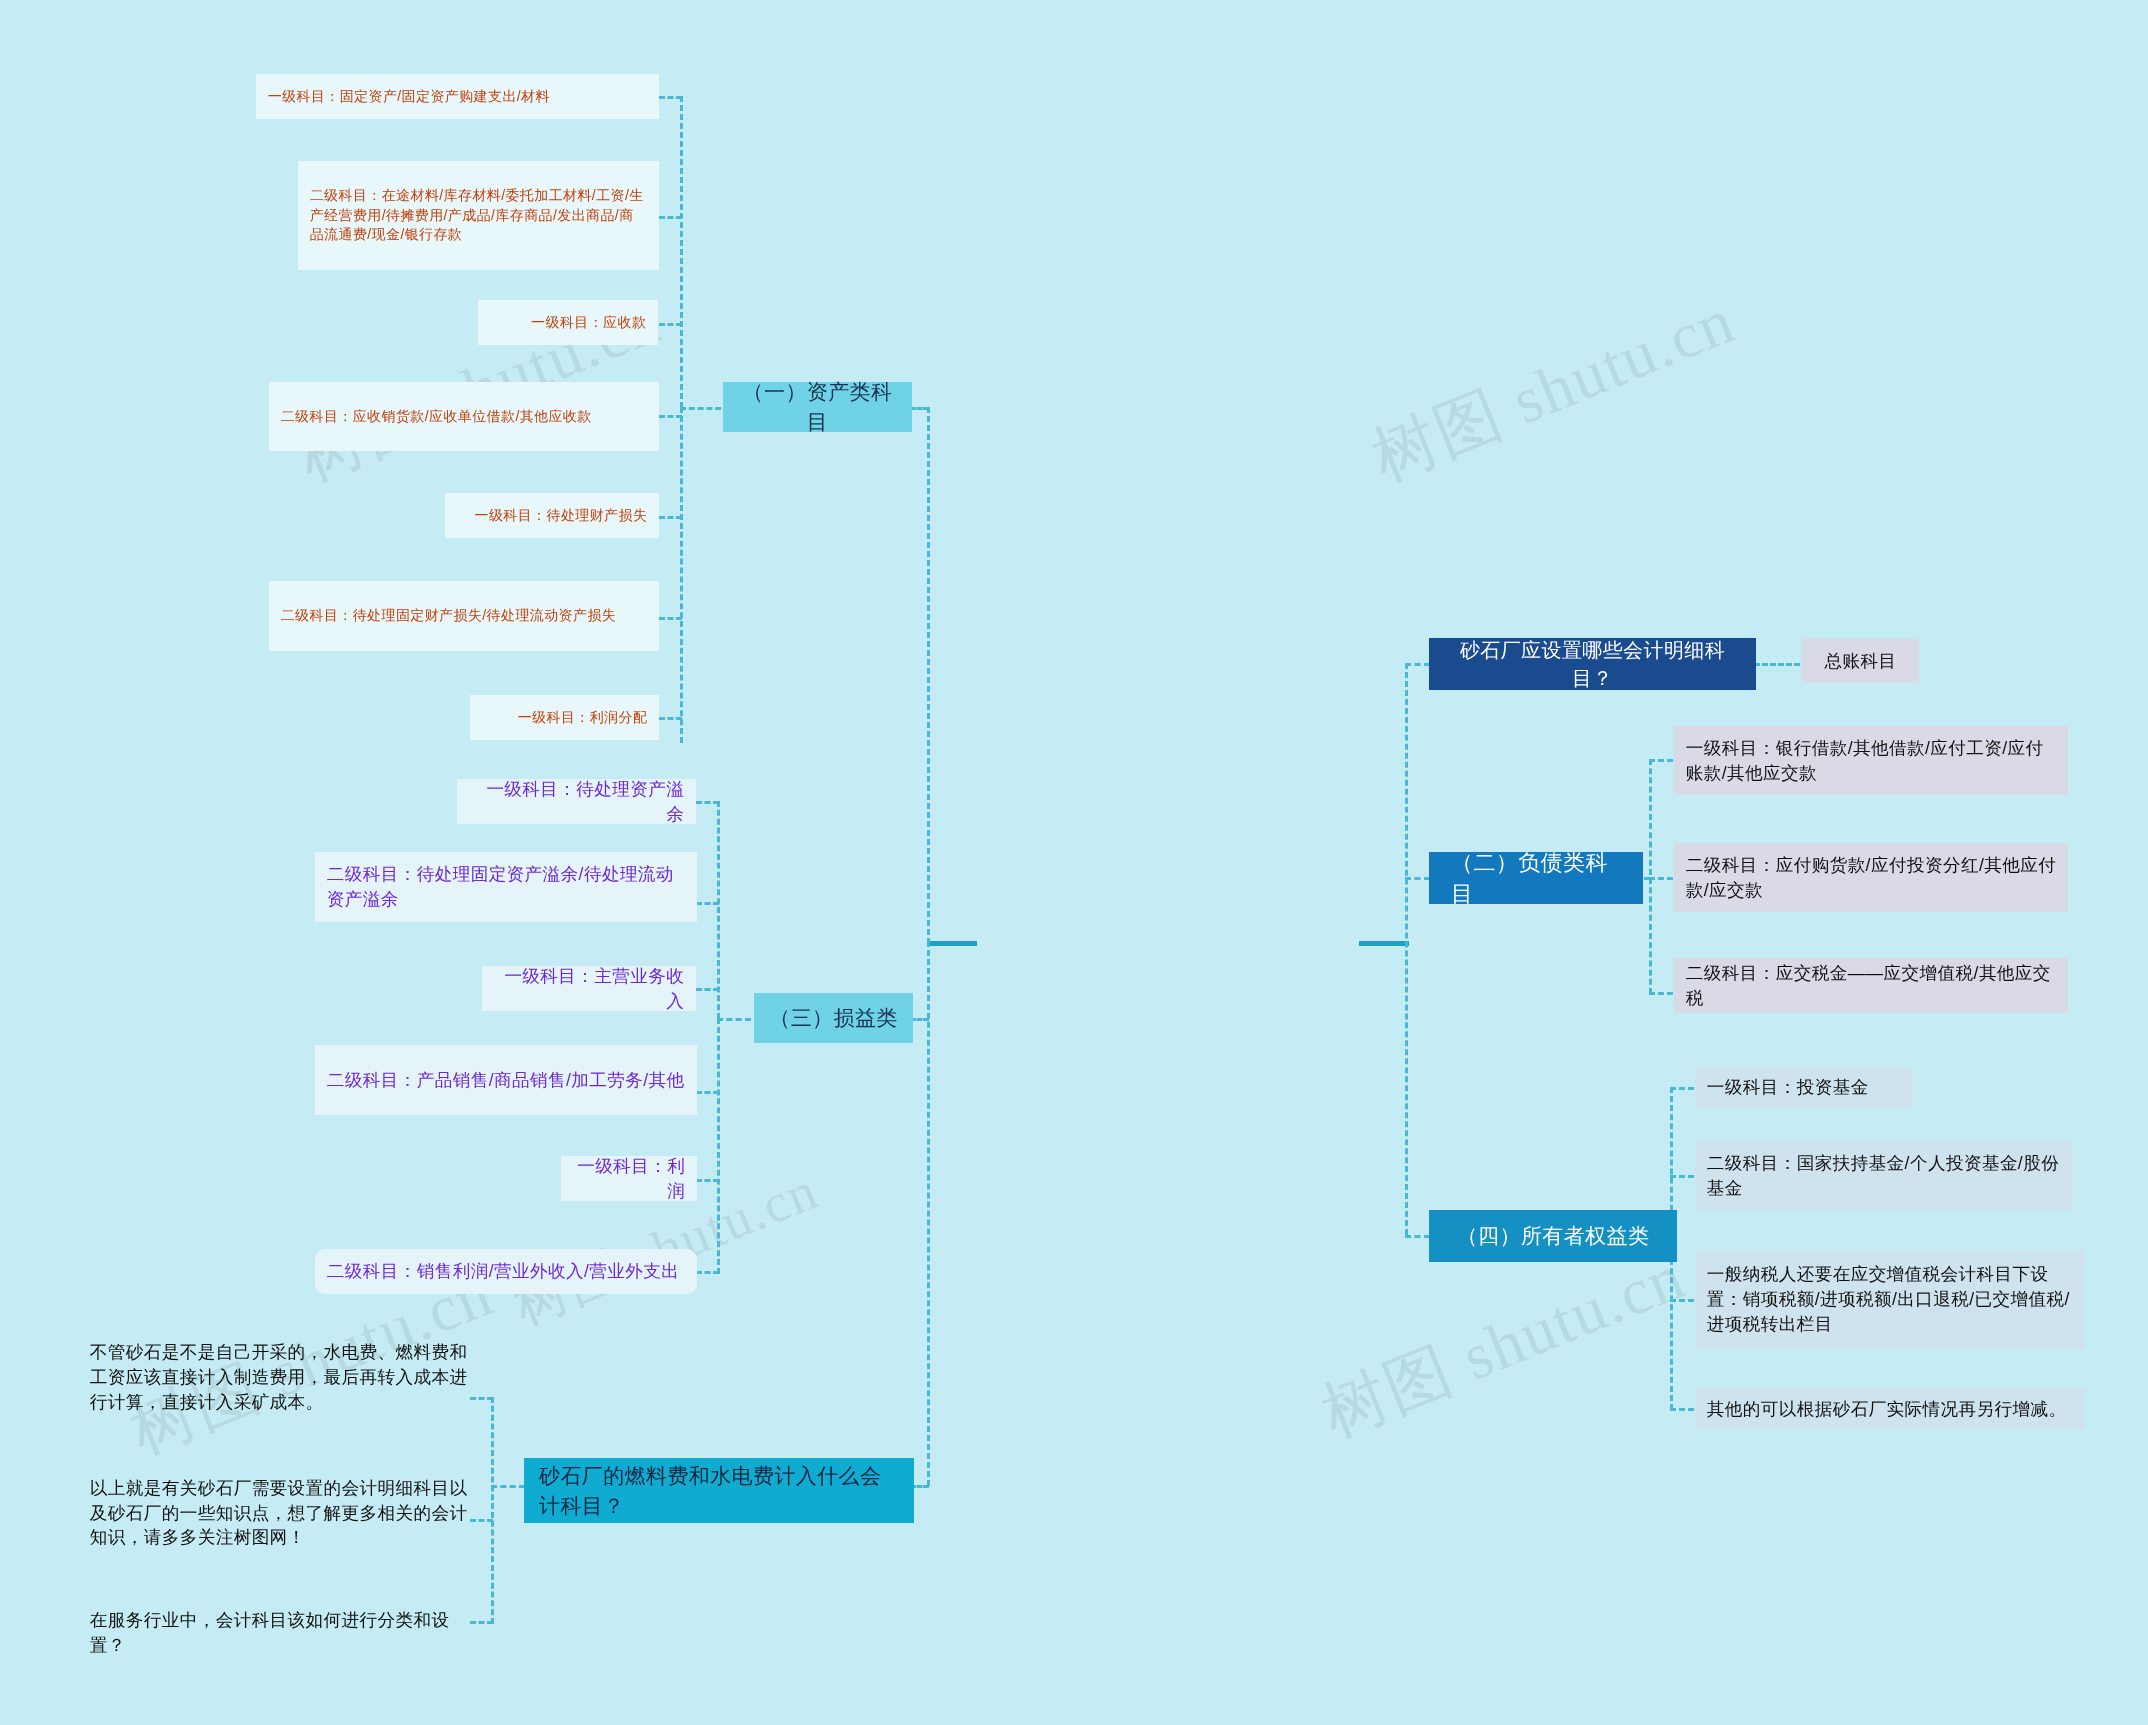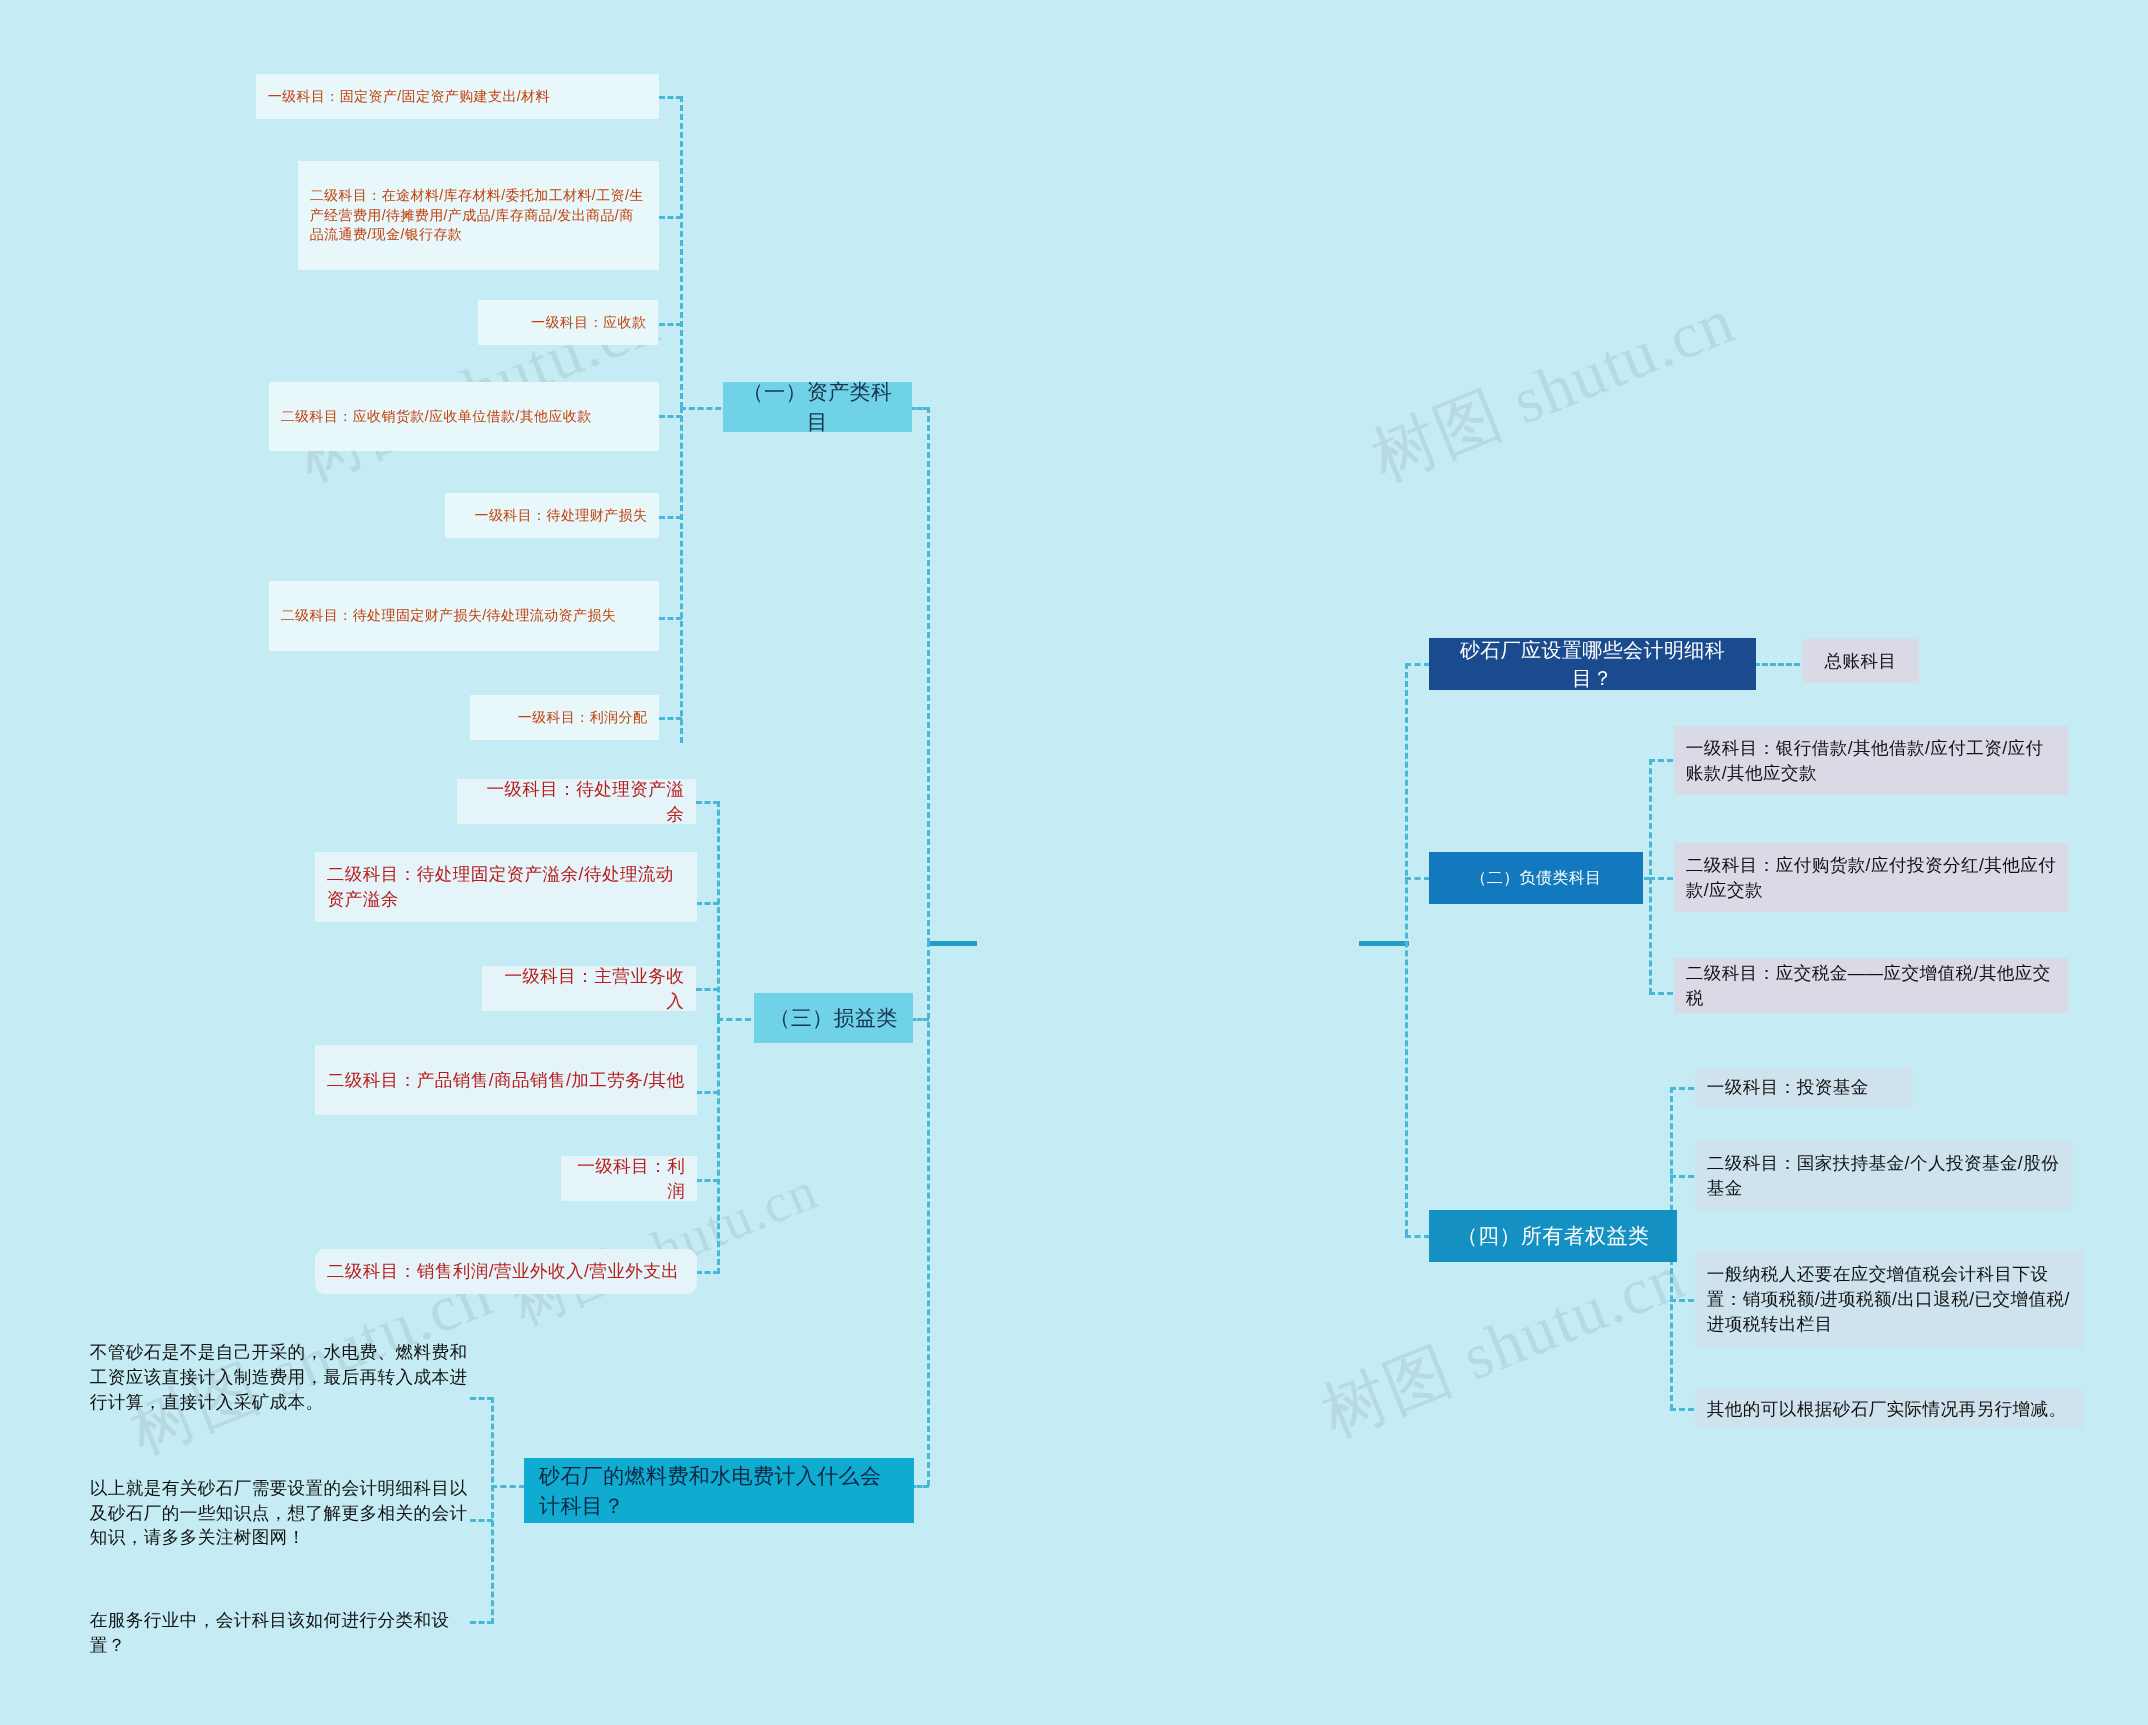--- a/index.html
+++ b/index.html
@@ -45,21 +45,21 @@
   
   .leaf-teal{
     background:#e8f7fa;
     color:#c2410c;
     font-size:14px;
     padding:9.2px 11.7px;
   }
   
   .leaf-navy{
     background:#e4f4f9;
-    color:#b91c1c;
+    color:#6d28d9;
     font-size:17.6px;
     padding:9.2px 11.7px;
   }
   
   .leaf-grey{
     background:#d9dae6;
     color:#111;
     font-size:17.6px;
     padding:9.2px 11.7px;
   }
@@ -82,24 +82,24 @@
     background:#6fd2e6;
     color:#16324f;
     font-size:21px;
     padding:10px 13.4px;
     justify-content:center;
     text-align:center;
   }
   .pill-blue{
     background:#1279be;
     color:#ffffff;
-    font-size:16px;
-    padding:10px 11px;
-    justify-content:center;
-    text-align:center;
+    font-size:22px;
+    padding:10px 22px;
+    justify-content:center;
+    text-align:left;
   }
   .pill-blue2{
     background:#1490c2;
     color:#ffffff;
     font-size:21px;
     padding:10px 13.4px;
     justify-content:center;
     text-align:center;
   }
   .pill-navy{

